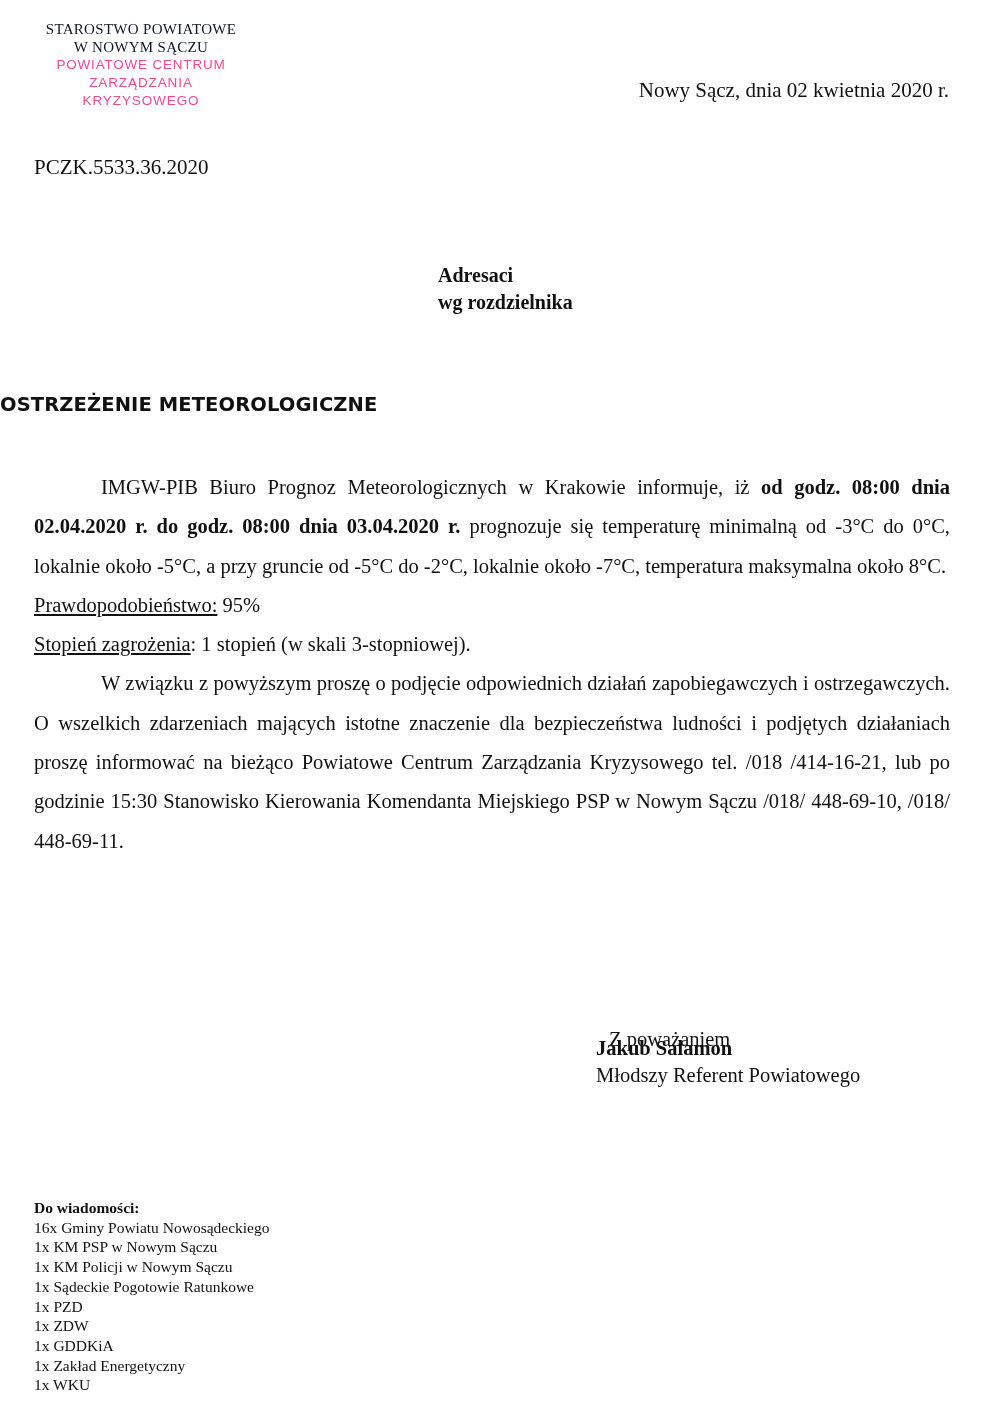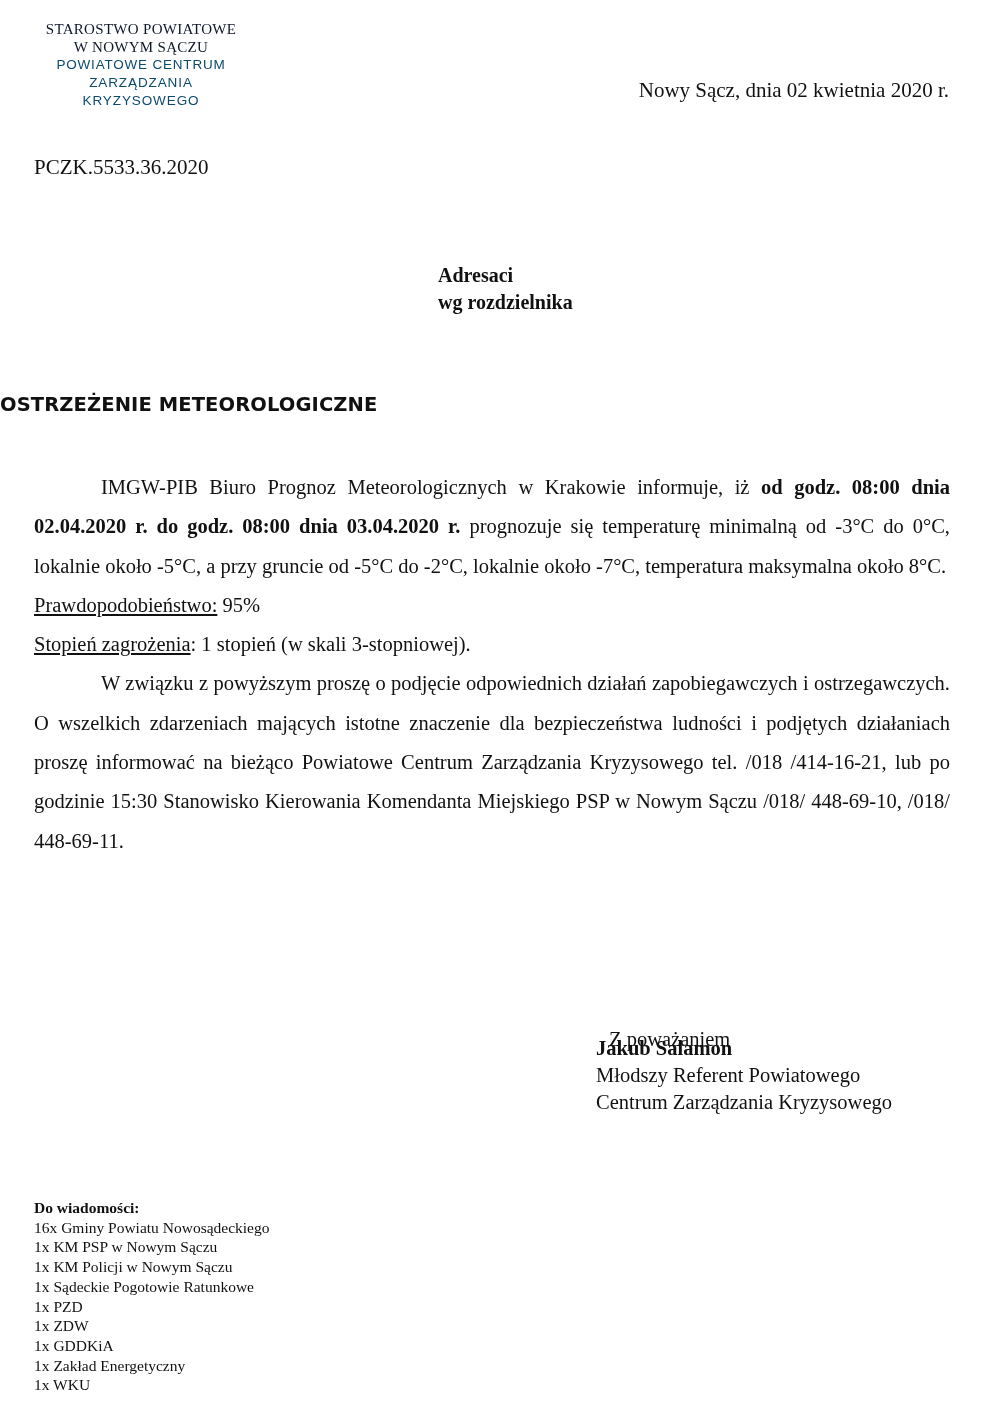--- a/index.html
+++ b/index.html
@@ -8,21 +8,21 @@
       font-family: "Liberation Serif", "DejaVu Serif", serif;
       color: #111111;
     }
     .abs { position: absolute; }
     .stamp { left: 30px; top: 20px; width: 222px; text-align: center; line-height: 18px; }
     .stamp .l1, .stamp .l2 {
       font-family: "Liberation Serif", serif; font-size: 15px; color: #0f172a; letter-spacing: 0.3px;
       display: block;
     }
     .stamp .l3, .stamp .l4 {
-      font-family: "Liberation Sans", "DejaVu Sans", sans-serif; font-size: 13.5px; color: #0c4a6e;
+      font-family: "Liberation Sans", "DejaVu Sans", sans-serif; font-size: 13.5px; color: #ec4899;
       display: block; letter-spacing: 0.8px;
     }
     .stamp .l4 { letter-spacing: 0.9px; }
     .place-date { right: 44px; top: 78px; font-size: 21px; }
     .ref { left: 34px; top: 155px; font-size: 21px; }
     .addressee { left: 438px; top: 262px; font-size: 20px; font-weight: bold; line-height: 27px; }
     .title {
       left: 0; width: 983px; top: 393px; 
       font-family: "DejaVu Sans", sans-serif; font-weight: bold; font-size: 19.5px; letter-spacing: 0.1px;
     }
@@ -65,21 +65,20 @@
   <p><span class="u">Prawdopodobieństwo:</span><span> 95%</span></p>
   <p><span class="u">Stopień zagrożenia</span><span>: 1 stopień (w skali 3-stopniowej).</span></p>
   <p class="indent">W związku z powyższym proszę o podjęcie odpowiednich działań zapobiegawczych i ostrzegawczych. O wszelkich zdarzeniach mających istotne znaczenie dla bezpieczeństwa ludności i podjętych działaniach proszę informować na bieżąco Powiatowe Centrum Zarządzania Kryzysowego tel. /018 /414-16-21, lub po godzinie 15:30 Stanowisko Kierowania Komendanta Miejskiego PSP w Nowym Sączu  /018/ 448-69-10, /018/ 448-69-11.</p>
 </div>
 
 <div class="abs closing">Z poważaniem</div>
 
 <div class="abs signature">
   <div class="b">Jakub Salamon</div>
   <div>Młodszy Referent Powiatowego</div>
-  <div>Centrum Zarządzania Kryzysowego</div>
 </div>
 
 <div class="abs cc">
   <div class="head">Do wiadomości:</div>
   <div>16x Gminy Powiatu Nowosądeckiego</div>
   <div>1x KM PSP w Nowym Sączu</div>
   <div>1x KM Policji w Nowym Sączu</div>
   <div>1x Sądeckie Pogotowie Ratunkowe</div>
   <div>1x PZD</div>
   <div>1x ZDW</div>

